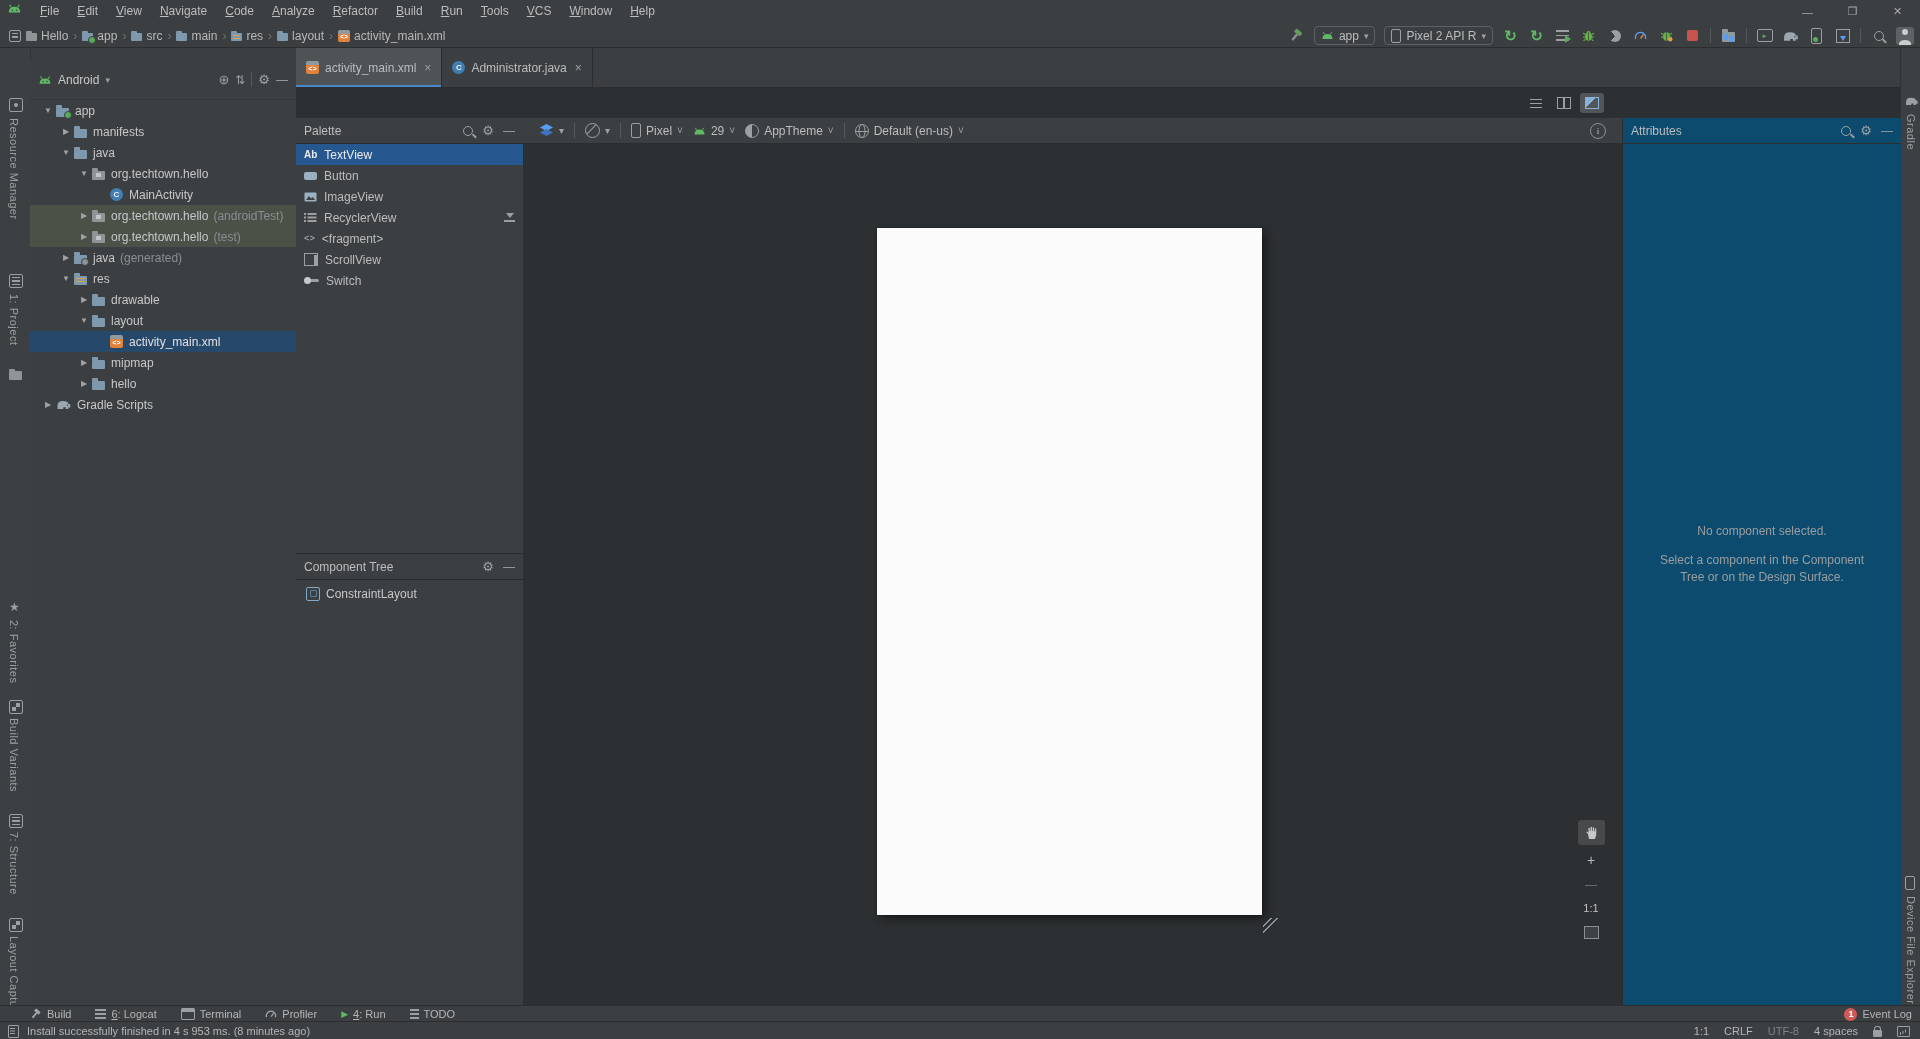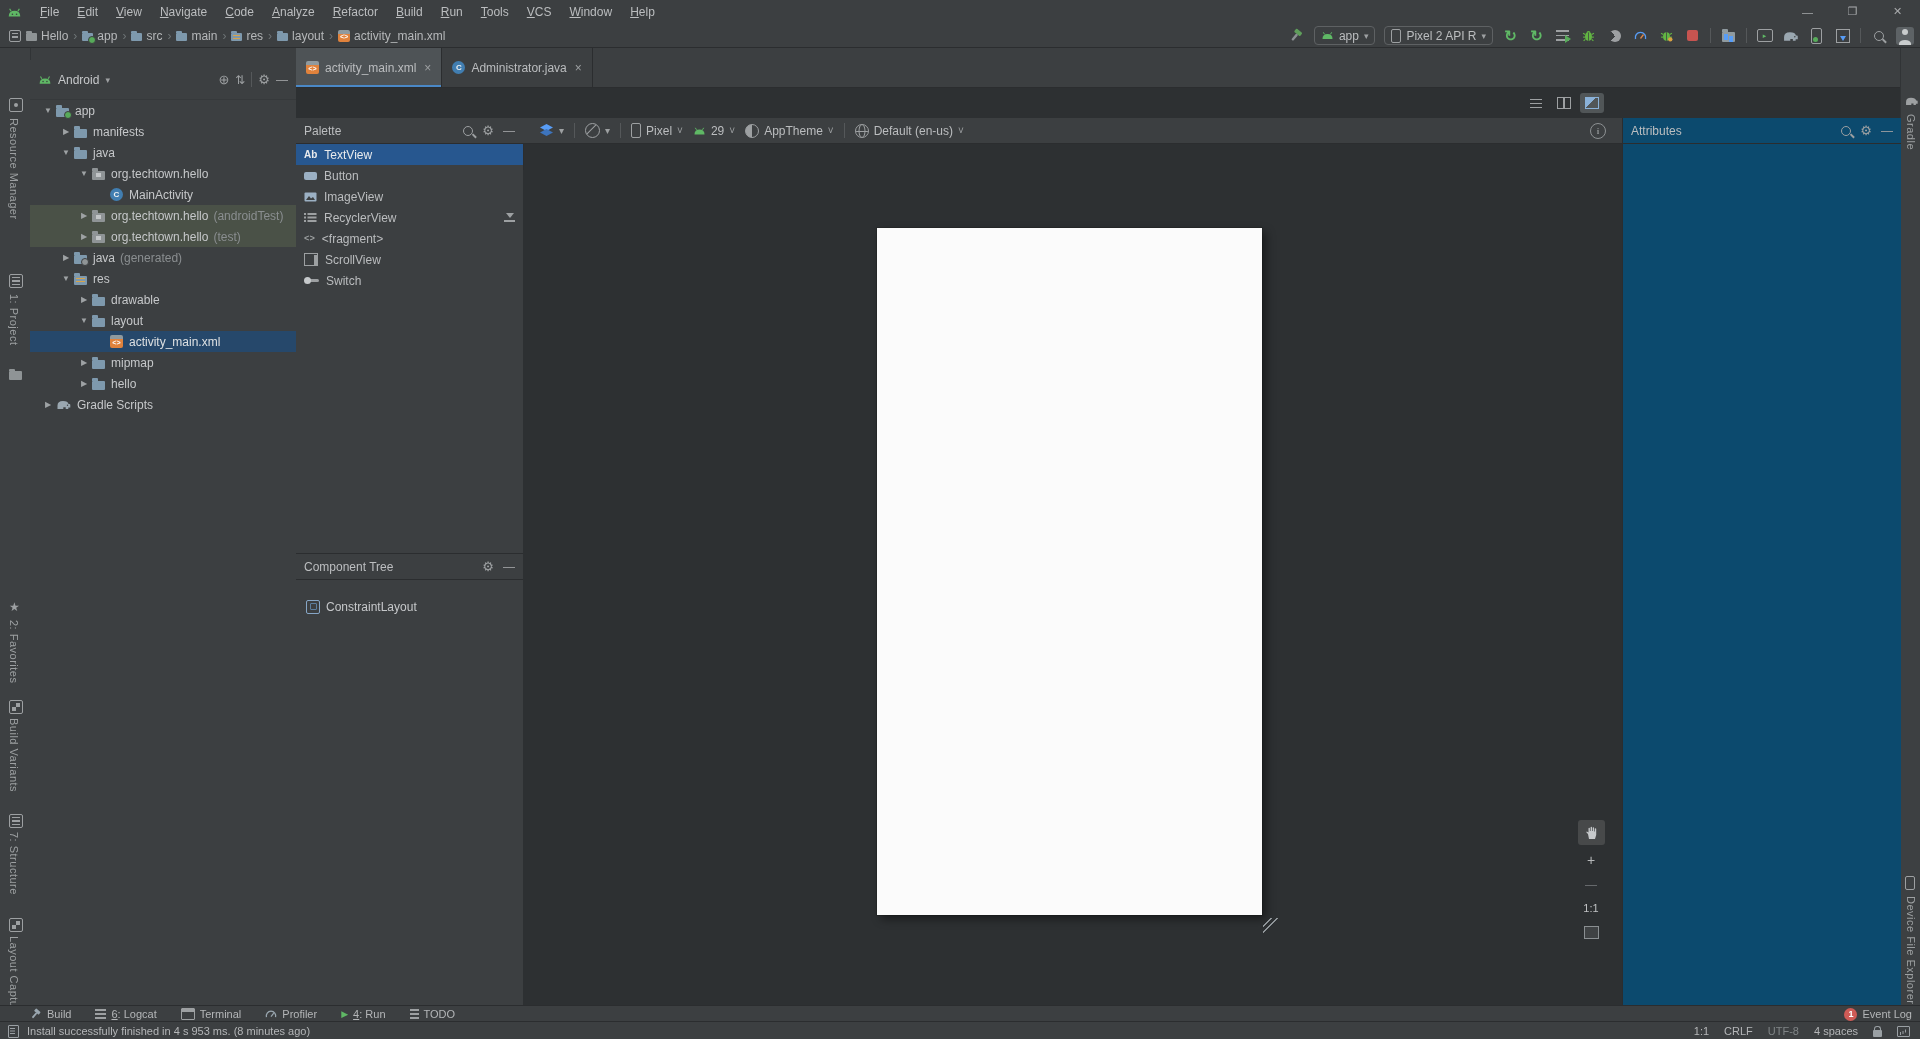--- a/index.html
+++ b/index.html
@@ -2,21 +2,21 @@
 <html><head>
 <meta charset="utf-8">
 <style>
   html,body{margin:0;padding:0}
   body{width:1920px;height:1039px;background:#3c3f41;font:12px "Liberation Sans",sans-serif;
        color:#bbbdbf;overflow:hidden;position:relative;-webkit-font-smoothing:antialiased}
   .abs{position:absolute}
   svg{display:block;flex:none}
 
   
-  .titlebar{left:0;top:0;width:1920px;height:24px;background:#3c3f41;border-bottom:1px solid #2b2d2f;display:flex;align-items:center}
+  .titlebar{left:0;top:0;width:1920px;height:24px;background:#3c3f41;border-bottom:1px solid #2b2d2f;display:flex;align-items:flex-start}
   .menu-item{display:inline-block;padding:0 9px;line-height:23px;color:#bbbdbf;cursor:default}
   .menu-item::first-letter{text-decoration:underline}
   .win-title{position:absolute;left:50%;transform:translateX(-50%);white-space:nowrap;color:#a8aaac;font-size:12px}
   .win-controls{position:absolute;right:0;top:0;height:23px;display:flex}
   .win-btn{width:45px;height:23px;display:flex;align-items:center;justify-content:center;color:#a8aaac;font-size:11px}
 
   
   .toolbar{left:0;top:24px;width:1920px;height:23px;background:#3c3f41;border-bottom:1px solid #2b2d2f}
   .crumbs{position:absolute;left:6px;top:0;height:23px;display:flex;align-items:center;gap:3px}
   .crumb{display:flex;align-items:center;gap:4px;color:#b6b8ba}
@@ -563,21 +563,21 @@
     </div>
   </div>
 
   <div class="ctree">
     <div class="phead">
       <span>Component Tree</span>
       <span class="sp"></span>
       <span class="glyph" style="font-size:13px">⚙</span>
       <span class="glyph">—</span>
     </div>
-    <div class="trow" style="padding-left:10px;margin-top:16px">
+    <div class="trow" style="padding-left:10px;margin-top:3px">
       <span class="i-cl"></span>
       <span class="lbl">ConstraintLayout</span>
     </div>
   </div>
 
   <div class="design">
     <div class="dtb1">
       <span class="dd-mini">
         <svg width="15" height="13" viewBox="0 0 15 13">
             <polygon points="7.5,0 14,3.5 7.5,7 1,3.5" fill="#589df6"></polygon>
@@ -645,20 +645,26 @@
   </div>
 
   <div class="attrs">
     <div class="phead">
       <span>Attributes</span>
       <span class="sp"></span>
       <span class="i-search"></span>
       <span class="glyph" style="font-size:13px">⚙</span>
       <span class="glyph">—</span>
     </div>
+    <div class="attr-empty">
+      <div>No component selected.</div>
+      <div style="height:12px"></div>
+      <div>Select a component in the Component</div>
+      <div>Tree or on the Design Surface.</div>
+    </div>
   </div>
 </div>
 
 <div class="abs twbar">
   <span class="twitem">
     <svg width="12" height="12" viewBox="0 0 15 15">
         <g transform="rotate(40 7 7)">
           <rect x="3.2" y="1.5" width="7.6" height="4.2" rx="1" fill="#9aa7b0"></rect>
           <rect x="6.2" y="5.5" width="2.4" height="8" rx="1" fill="#9aa7b0"></rect>
         </g>

